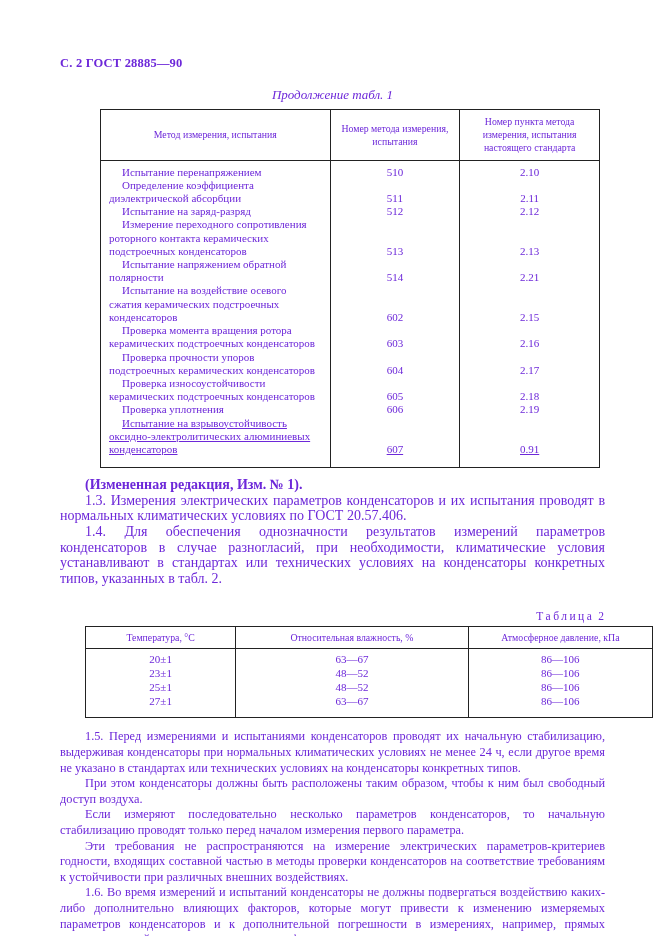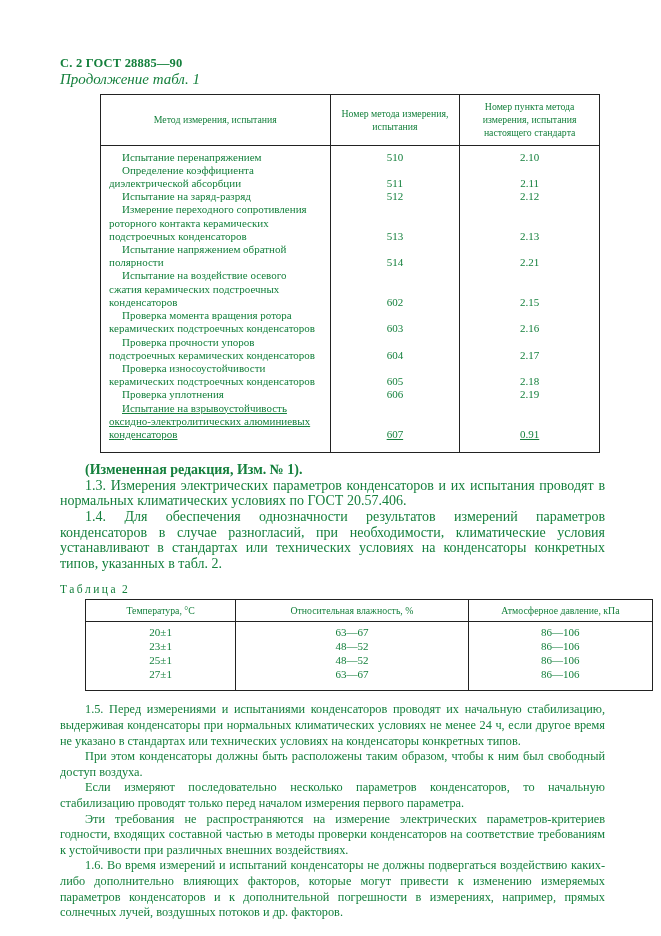--- a/index.html
+++ b/index.html
@@ -1,26 +1,26 @@
 <!DOCTYPE html>
 <html><head>
 <meta charset="utf-8">
 <style>
   * { margin:0; padding:0; box-sizing:border-box; }
   html,body { background:#ffffff; }
   .page {
     width:661px; height:936px; background:#fff;
     font-family:"Liberation Serif", serif;
-    color:#15803d;
+    color:#6d28d9;
     padding:56px 56px 0 60px;
     overflow:hidden;
     position:relative;
   }
   .doc-header { font-weight:bold; font-size:12.5px; letter-spacing:0.2px; }
-  .t1-caption { text-align:left; font-style:italic; font-size:15px; }
+  .t1-caption { text-align:center; font-style:italic; font-size:13px; margin-top:16px; }
 
   table { border-collapse:collapse; }
   .table1 { width:500px; margin:6px 0 0 40px; border:1px solid #222; table-layout:fixed; }
   .table1 col.c1 { width:46%; } .table1 col.c2 { width:26%; } .table1 col.c3 { width:28%; }
   .table1 th {
     border:1px solid #222; font-weight:normal; font-size:9.8px;
     text-align:center; vertical-align:middle; padding:5px 8px; line-height:1.35;
   }
   .table1 td {
     border-left:1px solid #222; border-right:1px solid #222;
@@ -28,21 +28,21 @@
   }
   .table1 td.method-cell { text-indent:13px; vertical-align:top;margin-top:12px; }
   .table1 td.num-cell { text-align:center; vertical-align:bottom; }
   .table1 tbody tr:first-child td { padding-top:5px; }
   .table1 tbody tr:last-child td { padding-bottom:11px;text-decoration:underline; }
 
   .body-text { margin-top:9px; font-size:14px; line-height:15.6px; text-align:justify; }
   .body-text p { text-indent:25px; }
   .note { font-weight:bold; }
 
-  .t2-caption { text-align:left; font-size:11.5px; margin-top:12px; letter-spacing:1px; }
+  .t2-caption { text-align:right; font-size:11.5px; margin-top:24px; letter-spacing:1px; }
   .t2-caption .word { letter-spacing:2.5px; }
   .table2 { width:568px; margin:4px 0 7px 25px; border:1px solid #222; table-layout:fixed; }
   .table2 col.c1 { width:26.5%; } .table2 col.c2 { width:41%; } .table2 col.c3 { width:32.5%; }
   .table2 th {
     border:1px solid #222; font-weight:normal; font-size:9.8px;
     text-align:center; vertical-align:middle; padding:5px 6px;
   }
   .table2 td {
     border-left:1px solid #222; border-right:1px solid #222;
     font-size:11px; line-height:13.8px; text-align:center;

